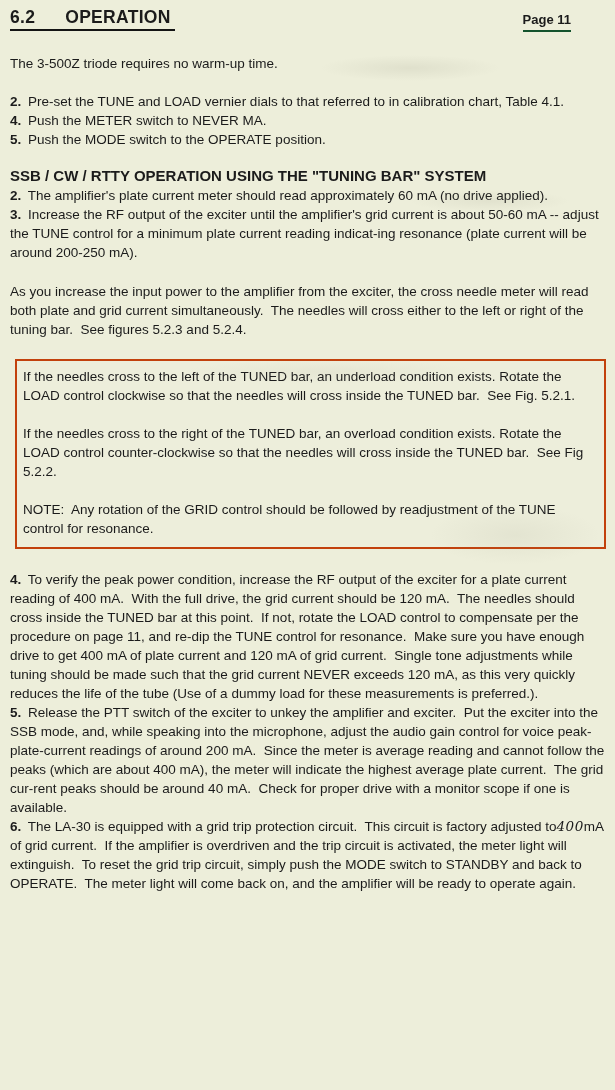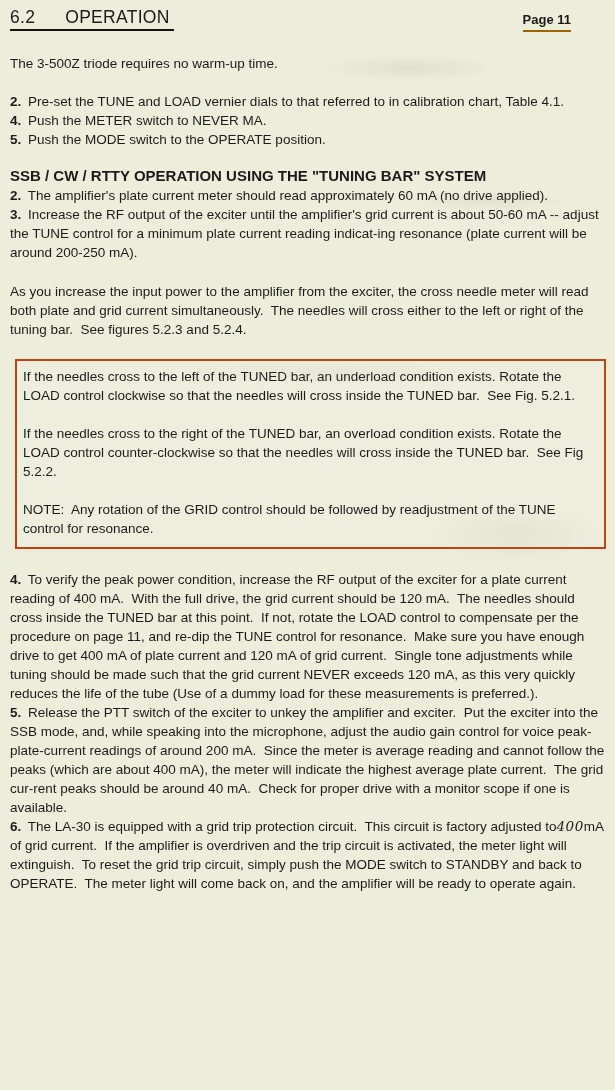--- a/index.html
+++ b/index.html
@@ -33,32 +33,32 @@
   .s4 { left: 180px; top: 360px; width: 300px; height: 24px; background: radial-gradient(closest-side, rgba(140,140,120,0.08), transparent); }
 
   .header {
     display: flex;
     justify-content: space-between;
     align-items: flex-start;
     margin-bottom: 22px;
   }
   .doc-title {
     font-size: 17.5px;
-    font-weight: normal;
+    font-weight: bold;
     letter-spacing: 0.3px;
     border-bottom: 2.5px solid #141414;
     padding-bottom: 2px;
     padding-right: 4px;
     white-space: nowrap;
   }
   .title-gap { display: inline-block; width: 30px; }
   .page-label {
     font-size: 13px;
     font-weight: bold;
-    border-bottom: 2px solid #a16207;
+    border-bottom: 2px solid #14532d;
     padding-bottom: 1px;
     margin-top: 2px;
     margin-right: 36px;
     white-space: nowrap;
   }
   p, .step { white-space: pre-wrap; }
   .intro { margin-bottom: 19px; }
   .steps-block { margin-bottom: 17px; }
   .step b { margin-right: 3px; }
   .sub-heading {

